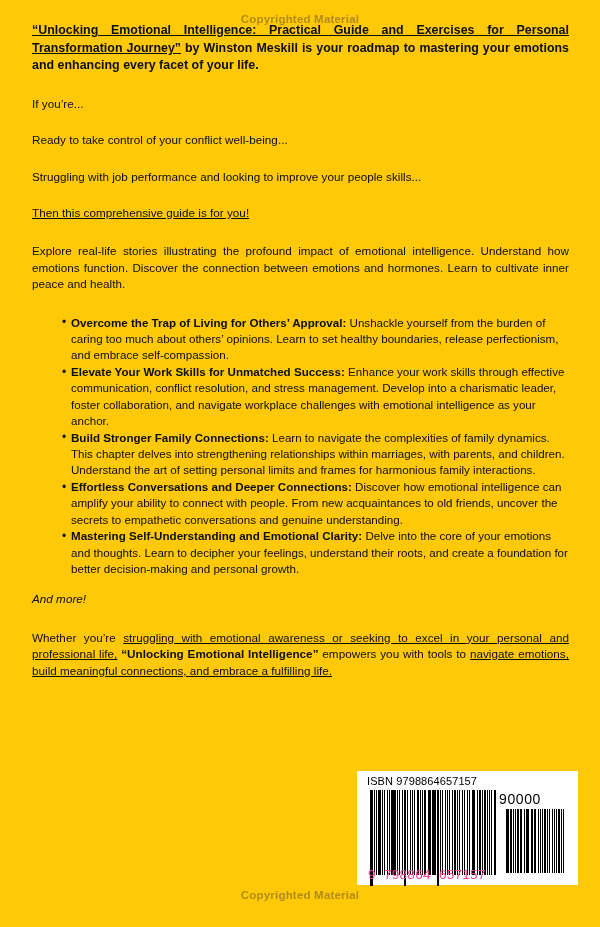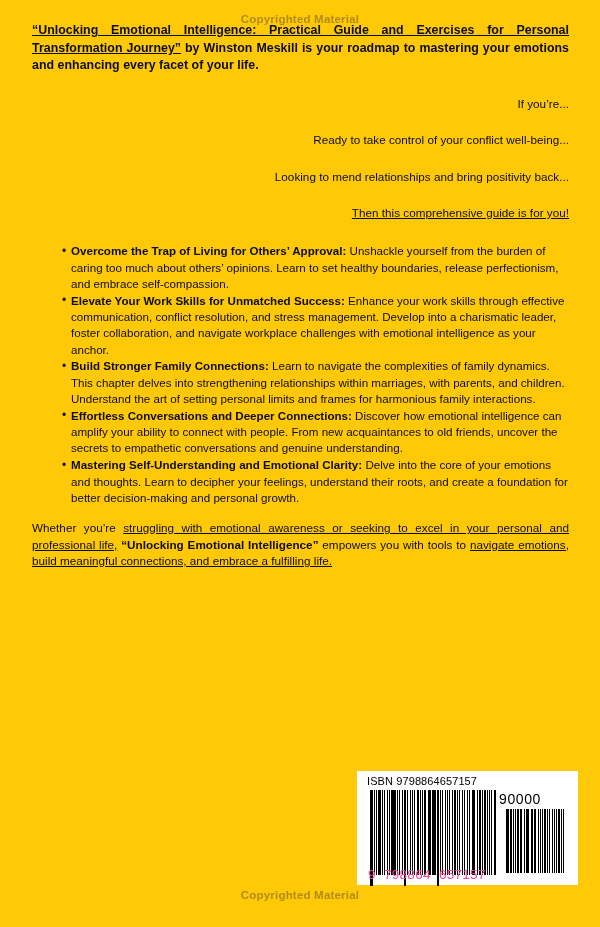--- a/index.html
+++ b/index.html
@@ -24,21 +24,21 @@
     top: 22px;
     width: 537px;
   }
   p {
     margin: 0 0 15px 0;
     font-size: 11.7px;
     line-height: 16.4px;
     text-align: justify;
     letter-spacing: 0.02px;
   }
-  p.nojust { text-align: right; }
+  p.nojust { text-align: left; }
   .lead {
     font-weight: bold;
     font-size: 12.4px;
     line-height: 17.6px;
     margin-bottom: 21px;
     text-align: justify;
   }
   .u { text-decoration: underline; }
   .b { font-weight: bold; }
   .i { font-style: italic; }
@@ -141,34 +141,36 @@
 
 <div class="cover">
 
   <div class="content">
 
     <p class="lead"><span class="u">“Unlocking Emotional Intelligence: Practical Guide and Exercises for Personal Transformation Journey”</span><span> by Winston Meskill is your roadmap to mastering your emotions and enhancing every facet of your life.</span></p>
 
     <p class="nojust gap-lg">If you’re...</p>
 
     <p class="nojust gap-lg">Ready to take control of your conflict well-being...</p>
-    <p class="nojust gap-lg">Looking to mend relationships and bring positivity back...</p>
+    <p class="nojust gap-lg">Struggling with job performance and looking to improve your people skills...</p>
 
     <p class="nojust gap-xl"><span class="u">Then this comprehensive guide is for you!</span></p>
 
+    <p class="gap-xl">Explore real-life stories illustrating the profound impact of emotional intelligence. Understand how emotions function. Discover the connection between emotions and hormones. Learn to cultivate inner peace and health.</p>
 
 
     <ul class="bullets">
       <li><span class="bl-title">Overcome the Trap of Living for Others’ Approval:</span><span> Unshackle yourself from the burden of caring too much about others’ opinions. Learn to set healthy boundaries, release perfectionism, and embrace self-compassion.</span></li>
       <li><span class="bl-title">Elevate Your Work Skills for Unmatched Success:</span><span> Enhance your work skills through effective communication, conflict resolution, and stress management. Develop into a charismatic leader, foster collaboration, and navigate workplace challenges with emotional intelligence as your anchor.</span></li>
       <li><span class="bl-title">Build Stronger Family Connections:</span><span> Learn to navigate the complexities of family dynamics. This chapter delves into strengthening relationships within marriages, with parents, and children. Understand the art of setting personal limits and frames for harmonious family interactions.</span></li>
       <li><span class="bl-title">Effortless Conversations and Deeper Connections:</span><span> Discover how emotional intelligence can amplify your ability to connect with people. From new acquaintances to old friends, uncover the secrets to empathetic conversations and genuine understanding.</span></li>
       <li><span class="bl-title">Mastering Self-Understanding and Emotional Clarity:</span><span> Delve into the core of your emotions and thoughts. Learn to decipher your feelings, understand their roots, and create a foundation for better decision-making and personal growth.</span></li>
     </ul>
 
+    <p class="nojust i gap-xl">And more!</p>
 
 
     <p><span>Whether you’re </span><span class="u">struggling with emotional awareness or seeking to excel in your personal and professional life,</span><span class="b"> “Unlocking Emotional Intelligence”</span><span> empowers you with tools to </span><span class="u">navigate emotions, build meaningful connections, and embrace a fulfilling life.</span></p>
 
   </div>
 
   <div class="barcode-panel">
     <div class="isbn-text">ISBN 9798864657157</div>
     <div class="addon-text">90000</div>
     <div class="bars-main">

